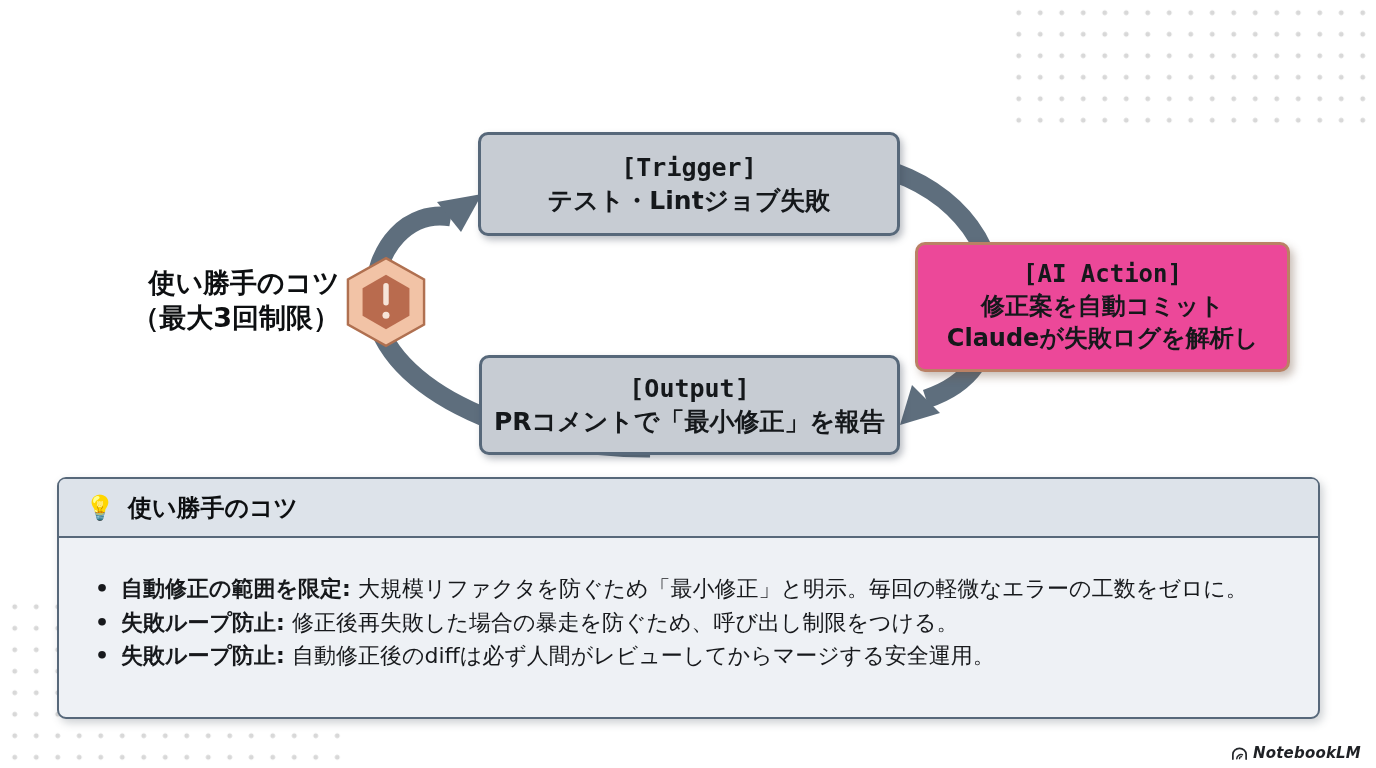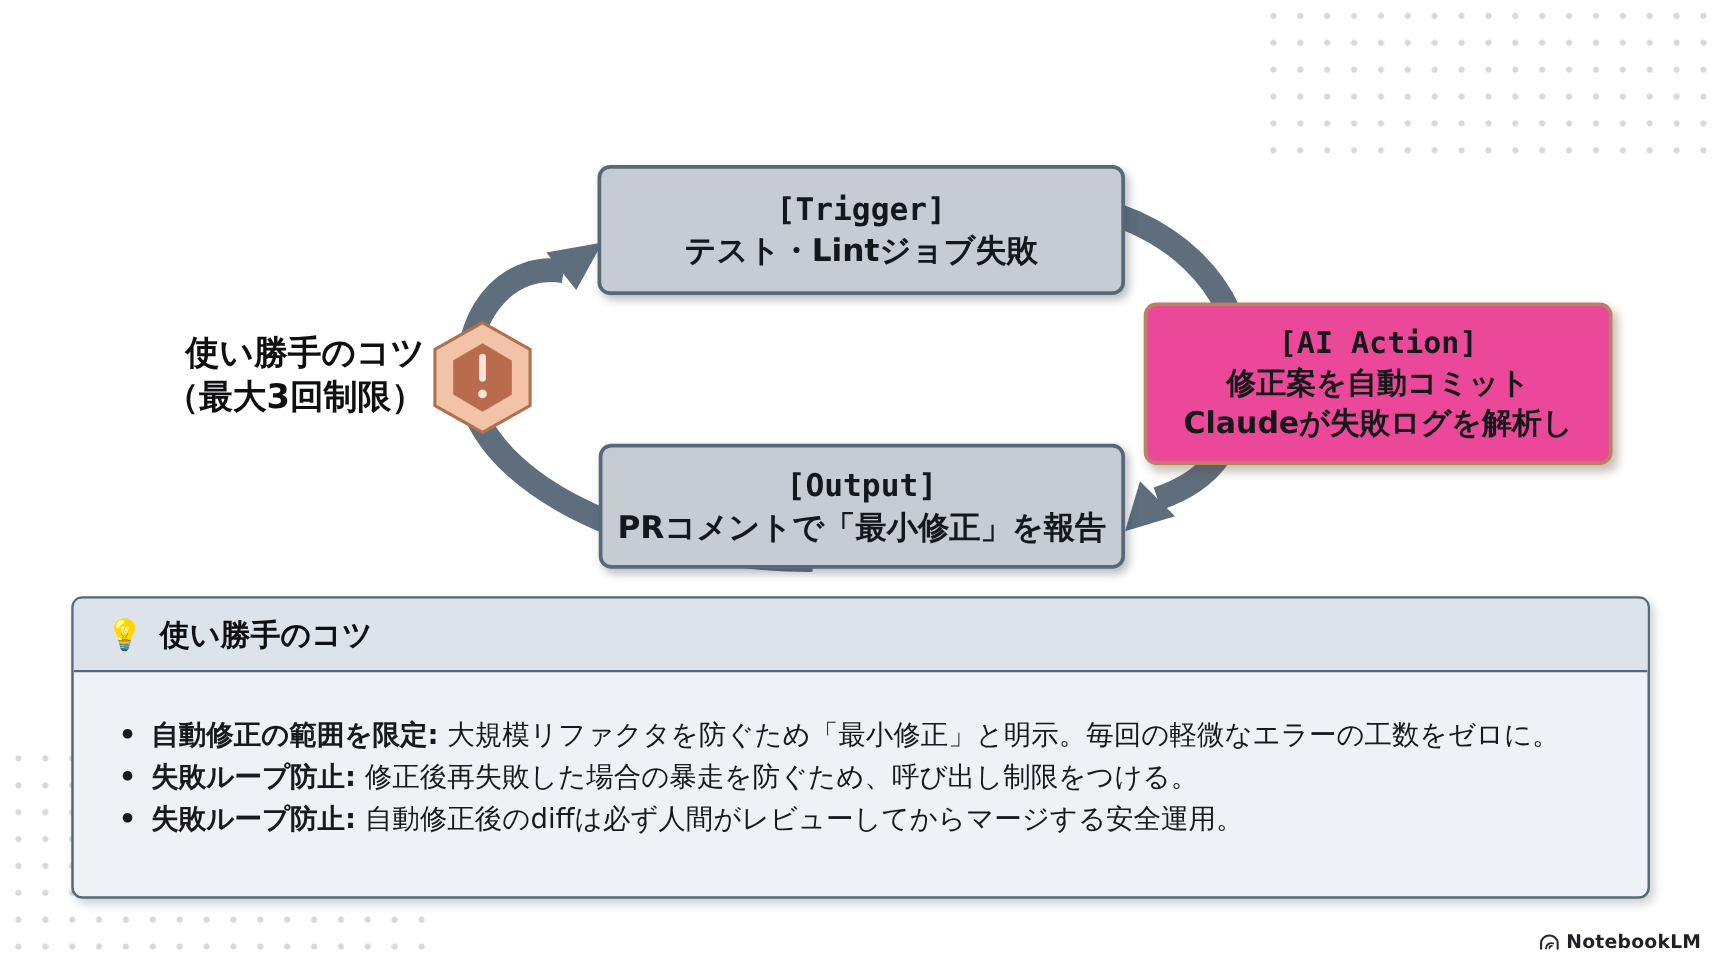--- a/index.html
+++ b/index.html
@@ -54,21 +54,21 @@
     padding-left:26px;gap:13px;
   }
   .tips-header .bulb{font-size:24px;}
   .tips-header .tips-title{font-size:24px;font-weight:800;color:#0d0f11;}
   .tips-body{padding:34px 40px 0 36px;}
   .tip-row{display:flex;gap:12px;font-size:22px;line-height:33.5px;color:#17191c;}
   .tip-row .marker{font-weight:700;}
   .tip-row .lead{font-weight:700;white-space:pre;text-align:center;}
   .tip-row .rest{font-weight:400;}
   .footer-brand{
-    position:absolute;right:15px;bottom:6px;display:flex;align-items:center;gap:5px;z-index:2;
+    position:absolute;right:15px;bottom:6px;display:flex;align-items:center;gap:5px;z-index:2;font-style:italic;
   }
   .footer-brand .brand-text{font-size:15px;font-weight:600;color:#1f2125;letter-spacing:.2px;}
 </style>
 </head>
 <body>
 
 <div class="canvas">
 
   <div class="dots dots-tr"></div>
   <div class="dots dots-bl"></div>

